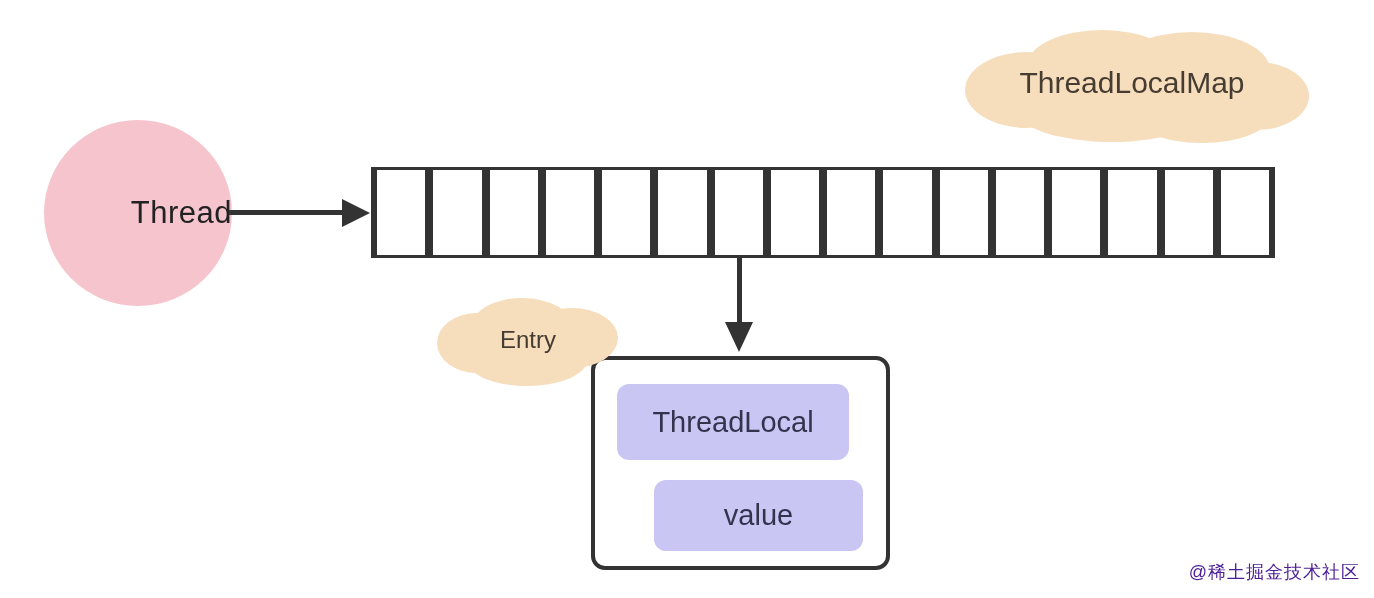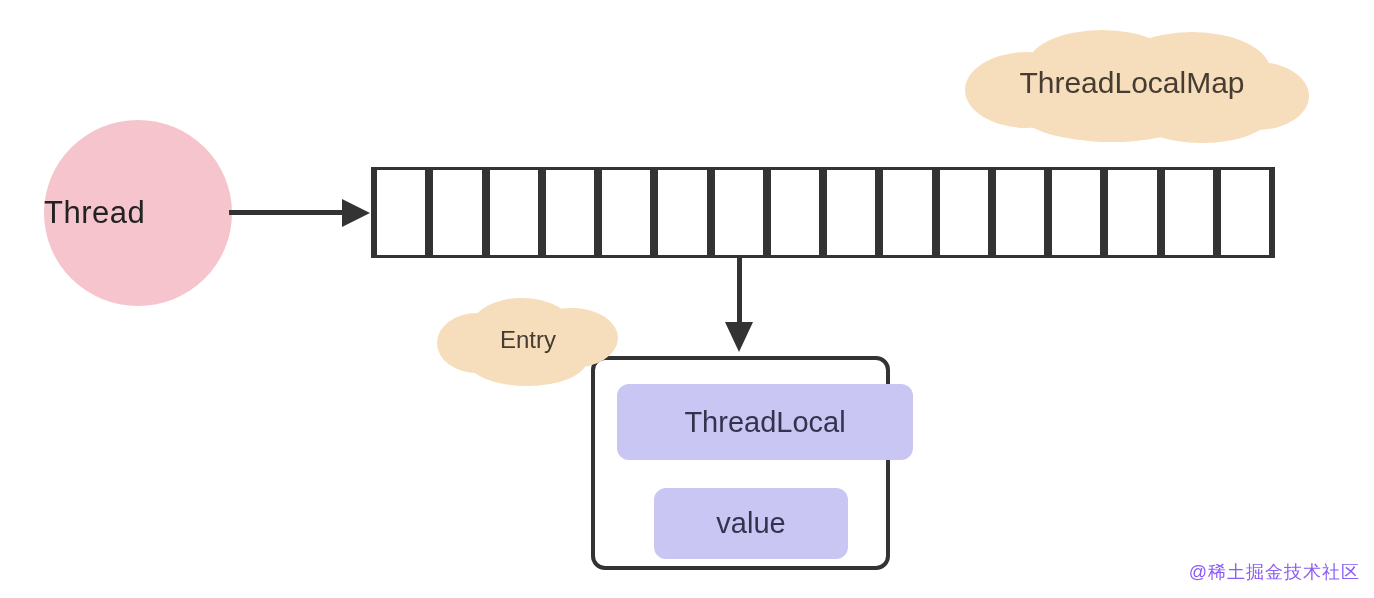--- a/index.html
+++ b/index.html
@@ -19,21 +19,21 @@
   .thread-circle {
     position: absolute;
     left: 44px;
     top: 120px;
     width: 188px;
     height: 186px;
     border-radius: 50%;
     background: var(--pink, #f5c4cd);
     display: flex;
     align-items: center;
-    justify-content: flex-start;
+    justify-content: flex-end;
   }
   .thread-circle .label {
     font-size: 31px;
     color: #222222;
     letter-spacing: 0.5px;
   }
   
   .arrow-line-h {
     position: absolute;
     background: var(--stroke, #333333);
@@ -117,29 +117,29 @@
     position: absolute;
     box-sizing: border-box;
     background: var(--lavender, #c9c6f3);
     border-radius: 12px;
     display: flex;
     align-items: center;
     justify-content: center;
     color: #33334e;
     font-size: 29px;
   }
-  .pill-threadlocal { left: 22px; top: 24px; width: 296px; height: 76px; }
-  .pill-value { left: 59px; top: 128px; width: 194px; height: 71px; }
+  .pill-threadlocal { left: 22px; top: 24px; width: 232px; height: 76px; }
+  .pill-value { left: 59px; top: 120px; width: 209px; height: 71px; }
   
   .watermark {
     position: absolute;
     right: 14px;
     bottom: 14px;
     font-size: 18px;
-    color: #8b5cf6;
+    color: #4c1d95;
     letter-spacing: 1px;
   }
 </style>
 </head>
 <body>
 
 <div class="stage" style="--bg: #ffffff; --pink: #f5c4cd; --lavender: #c9c6f3; --stroke: #333333;">
 
   <div class="thread-circle">
     <span class="label">Thread</span>

